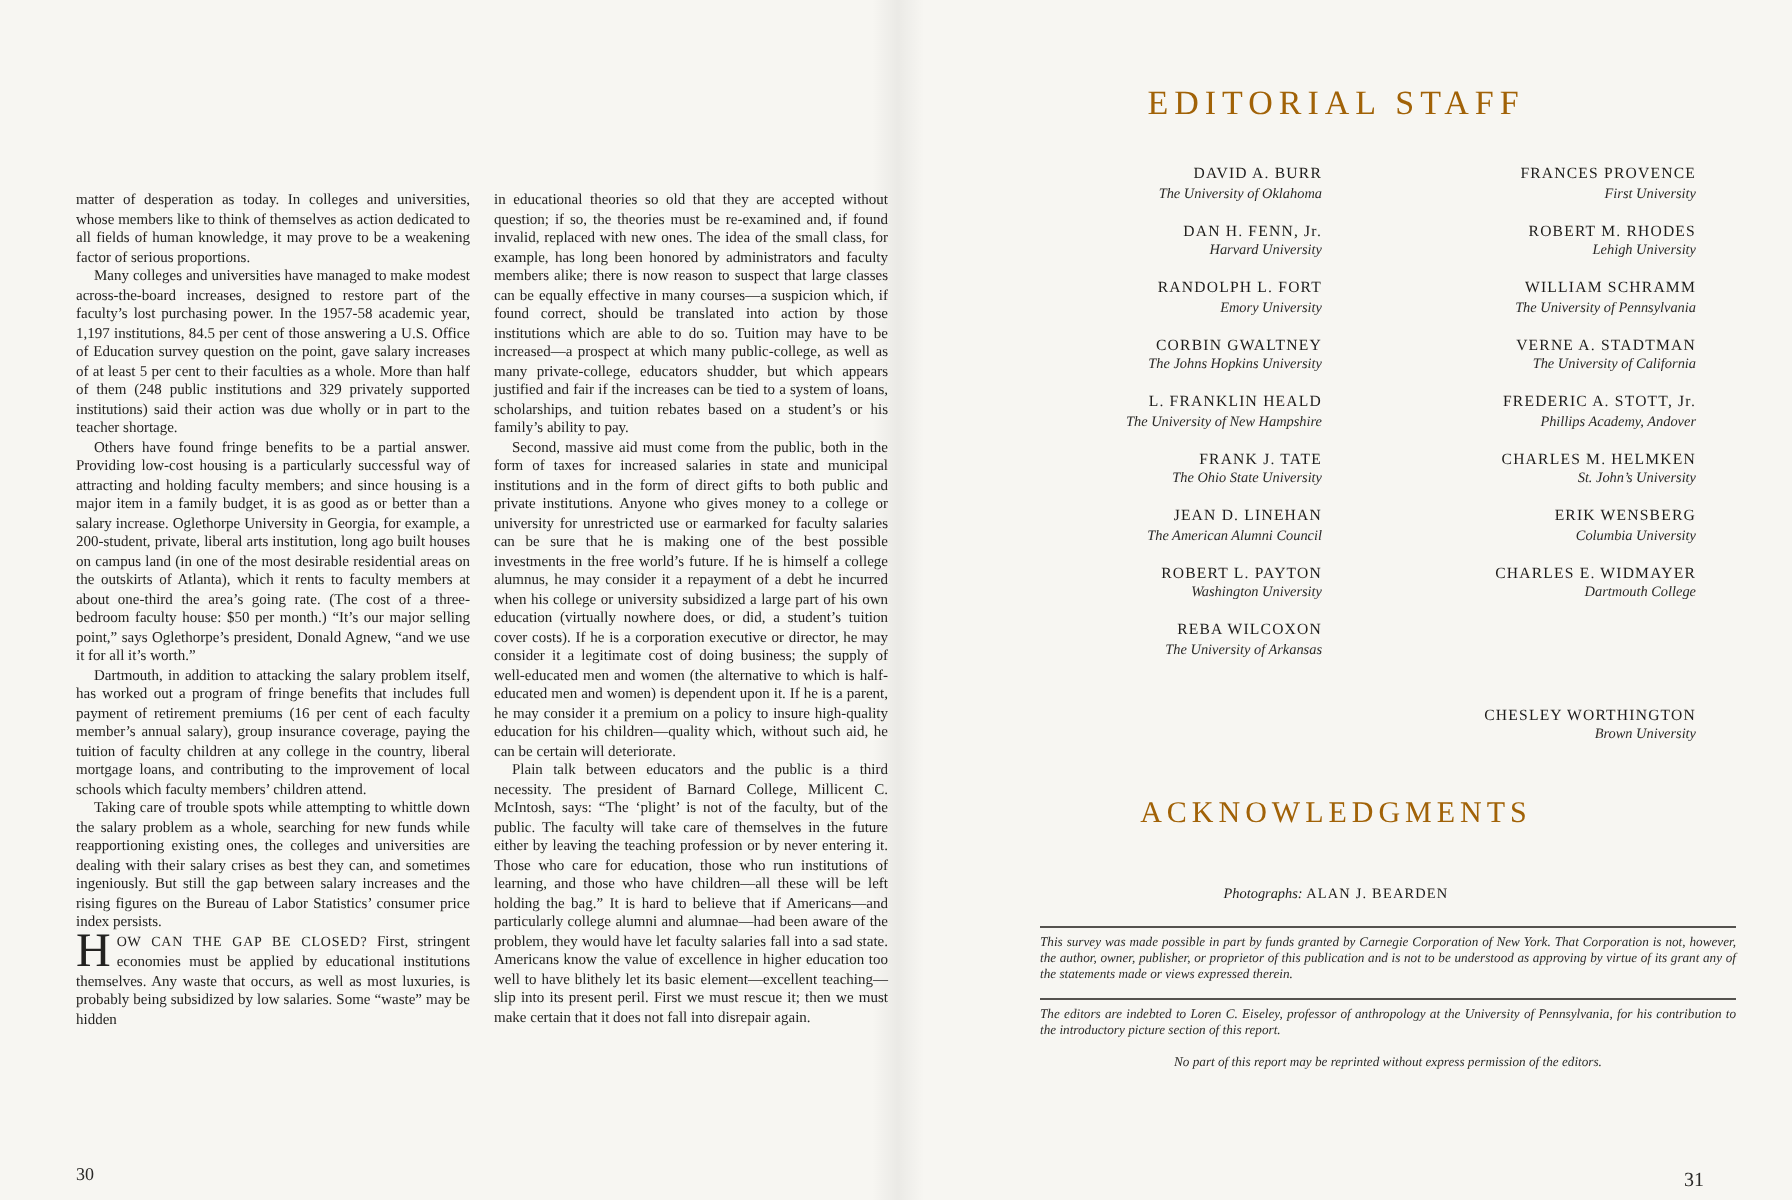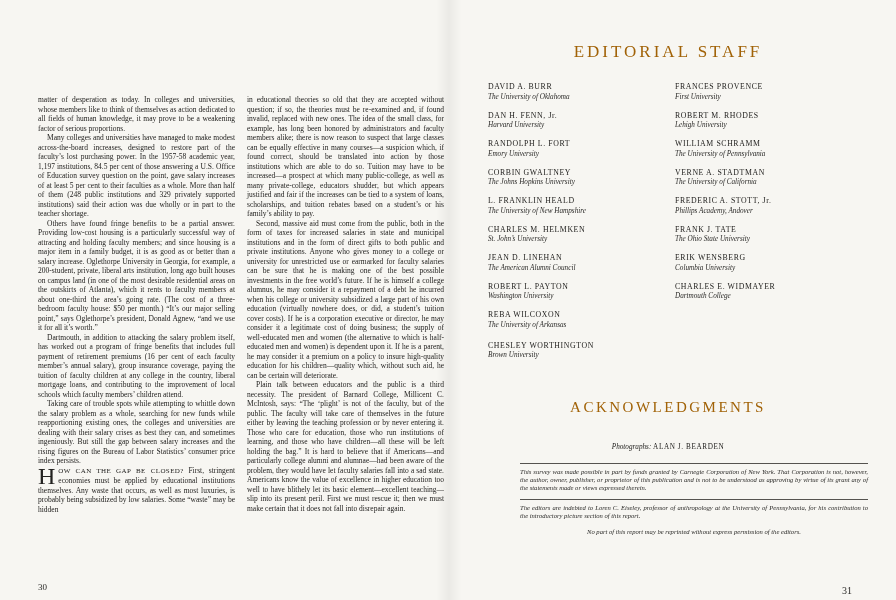--- a/index.html
+++ b/index.html
@@ -20,22 +20,22 @@
   .dropcap { float:left; font-size:24px; line-height:18px; margin:1px 3px 0 0; }
   .gap-head { font-size:7px; letter-spacing:0.4px; }
 
   
   .rp-title { position:absolute; width:344px; text-align:center; color:#a16207; }
   #editorial-title { left:496px; top:42px; font-size:17px; letter-spacing:3px; }
   #ack-title { left:496px; top:399px; font-size:15px; letter-spacing:2.5px; }
 
   #staff-grid { position:absolute; left:488px; top:82px; width:360px;
                 display:grid; grid-template-columns:1fr 1fr; column-gap:14px; }
-  .staff-entry { text-align:left; margin-bottom:10px; }
-  .staff-entry.span2 { grid-column:1 / -1; margin-top:2px; }
+  .staff-entry { text-align:right; margin-bottom:10px; }
+  .staff-entry.span2 { grid-column:1 / -1; margin-top:14px; }
   .staff-name { font-size:7.8px; letter-spacing:0.6px; }
   .staff-aff { font-size:7.2px; font-style:italic; margin-top:1.5px; color:#2a2927; }
 
   #photo-line { position:absolute; left:496px; top:443px; width:344px; text-align:center; font-size:7.2px; }
   #photo-line .lbl { font-style:italic; }
   #photo-line .credit { letter-spacing:0.6px; }
 
   #notes { position:absolute; left:520px; top:463px; width:348px; font-size:6.6px; line-height:8.2px;
            font-style:italic; color:#2a2927; }
   .rule { border:0; border-top:1px solid #55534f; margin-bottom:4px; }
@@ -111,26 +111,26 @@
       </div>
       <div class="staff-entry">
         <div class="staff-name">L. FRANKLIN HEALD</div>
         <div class="staff-aff">The University of New Hampshire</div>
       </div>
       <div class="staff-entry">
         <div class="staff-name">FREDERIC A. STOTT, Jr.</div>
         <div class="staff-aff">Phillips Academy, Andover</div>
       </div>
       <div class="staff-entry">
+        <div class="staff-name">FRANK J. TATE</div>
+        <div class="staff-aff">The Ohio State University</div>
+      </div>
+      <div class="staff-entry">
         <div class="staff-name">CHARLES M. HELMKEN</div>
         <div class="staff-aff">St. John’s University</div>
-      </div>
-      <div class="staff-entry">
-        <div class="staff-name">FRANK J. TATE</div>
-        <div class="staff-aff">The Ohio State University</div>
       </div>
       <div class="staff-entry">
         <div class="staff-name">JEAN D. LINEHAN</div>
         <div class="staff-aff">The American Alumni Council</div>
       </div>
       <div class="staff-entry">
         <div class="staff-name">ERIK WENSBERG</div>
         <div class="staff-aff">Columbia University</div>
       </div>
       <div class="staff-entry">

